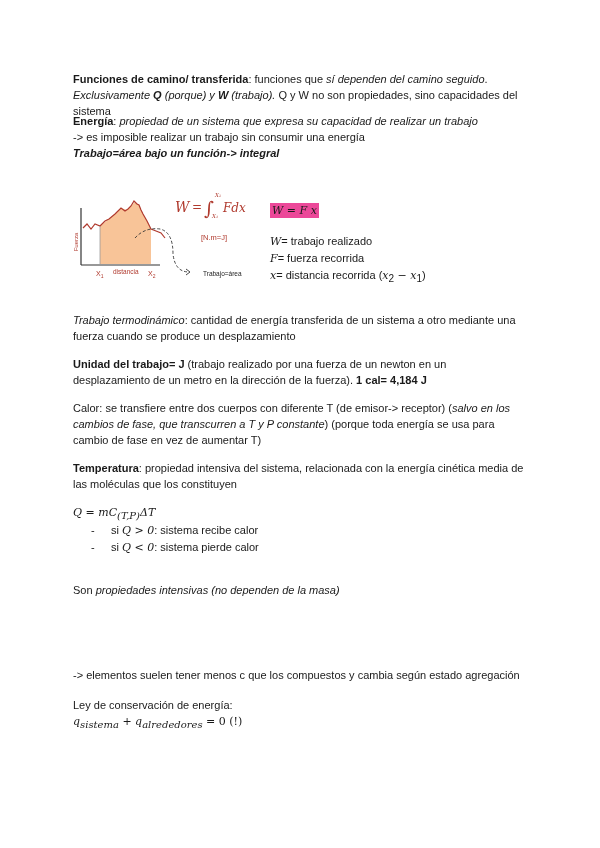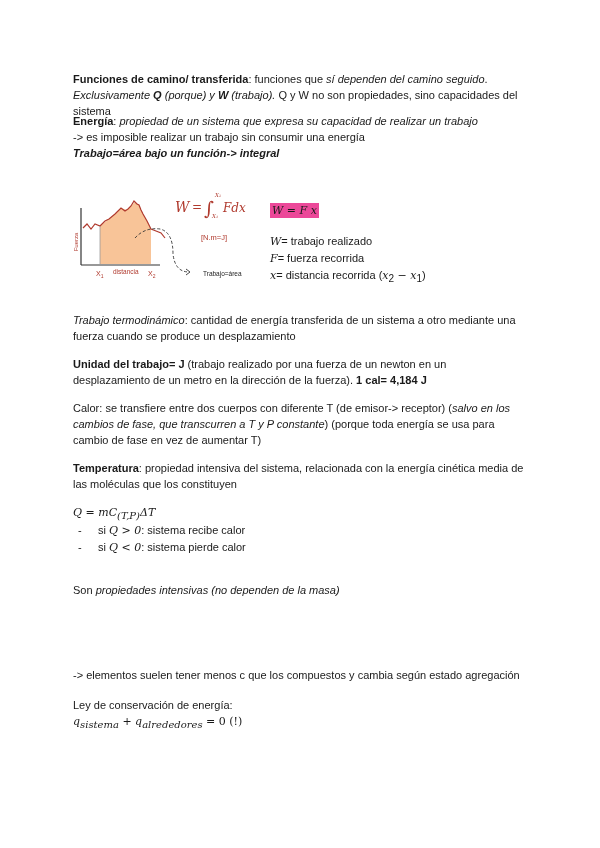--- a/index.html
+++ b/index.html
@@ -90,21 +90,21 @@
   </div>
 
   <div class="blk" style="top:460px;">
     <b>Temperatura</b><span>: propiedad intensiva del sistema, relacionada con la energía cinética media de</span><br>
     <span>las moléculas que los constituyen</span>
   </div>
 
   <div class="blk" style="top:504px;">
     <span class="math">Q = mC</span><sub class="math">(T,P)</sub><span class="math">ΔT</span>
   </div>
-  <div class="blk" style="top:522px; left:5px;">
+  <div class="blk" style="top:522px; left:18px;">
     <div><span class="dash">-</span><span>si </span><span class="math">Q &gt; 0</span><span>: sistema recibe calor</span></div>
     <div><span class="dash">-</span><span>si </span><span class="math">Q &lt; 0</span><span>: sistema pierde calor</span></div>
   </div>
 
   <div class="blk" style="top:582px;">
     <span>Son </span><i>propiedades intensivas (no dependen de la masa)</i>
   </div>
   <div class="blk" style="top:599px; left:18px; width:445px; line-height:19px;">
   </div>
   <div class="blk" style="top:667px; left:0; width:470px;">

